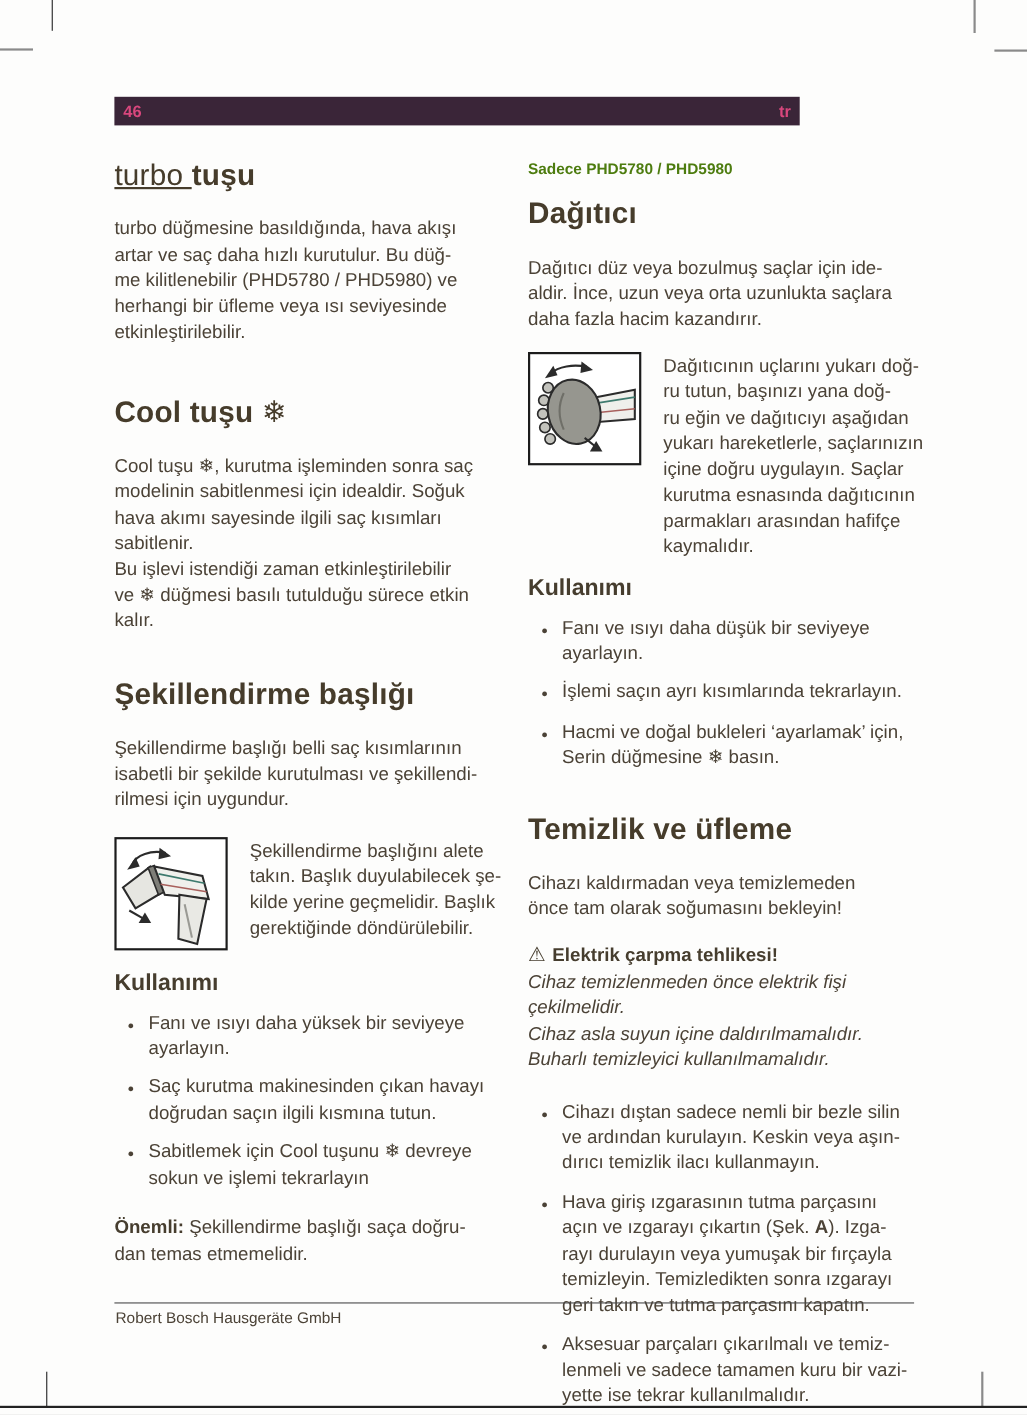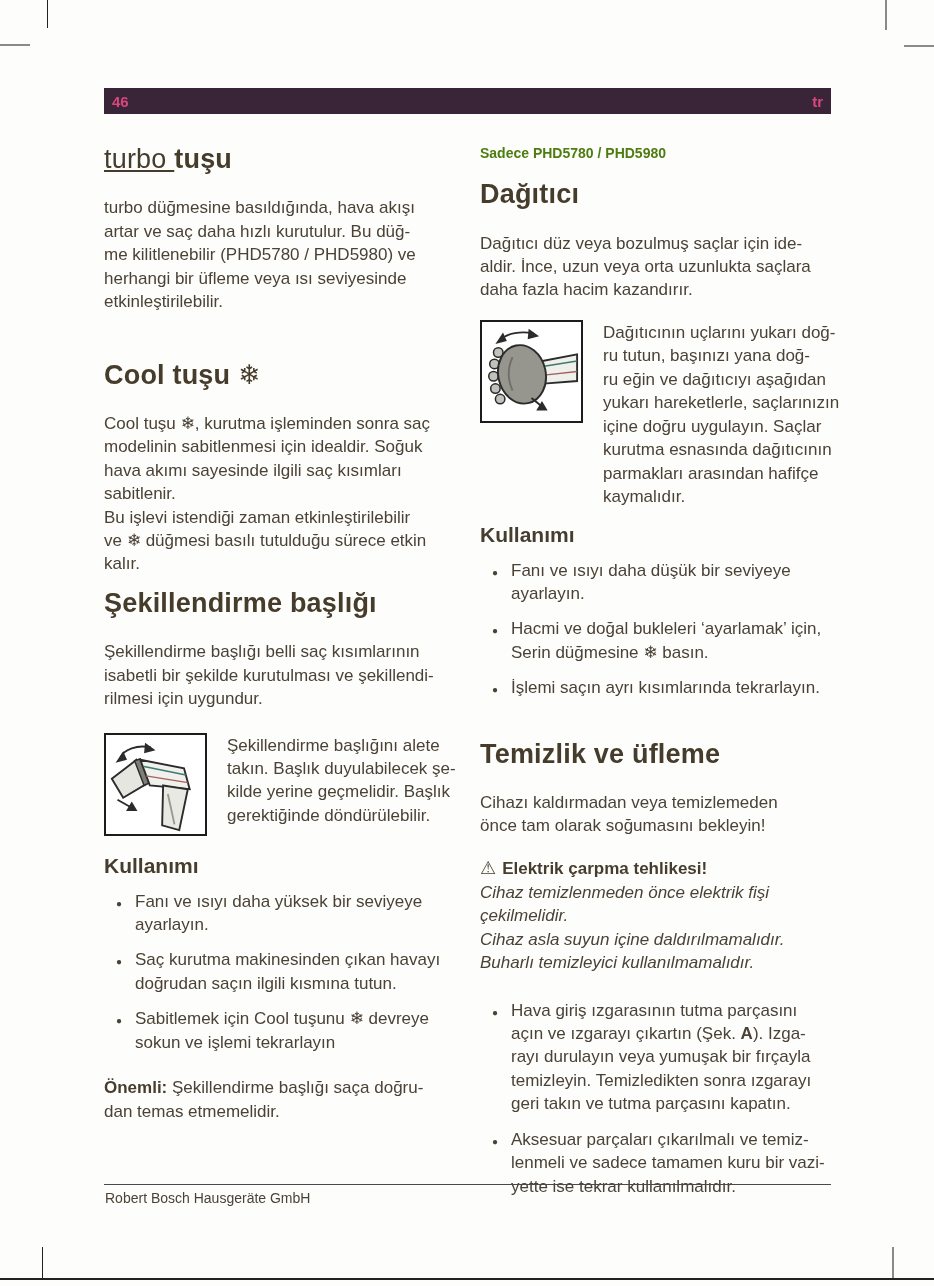--- a/index.html
+++ b/index.html
@@ -6,36 +6,36 @@
   #page{
     position:relative;width:934px;height:1286px;background:#fdfdfc;
     font-family:"Liberation Sans","DejaVu Sans",sans-serif;
     color:#4b4236;overflow:hidden;margin:0 auto;
   }
   
   .crop{position:absolute;background:#222;}
   .crop.gray{background:#8a8a8a;}
   
   #header-bar{
-    position:absolute;left:104px;top:88px;width:727px;height:26px;
+    position:absolute;left:104px;top:88px;width:623px;height:26px;
     display:flex;justify-content:space-between;align-items:center;
     padding:0 8px;box-sizing:border-box;
     font-weight:bold;font-size:15px;
   }
   
   .col{position:absolute;width:372px;}
   #col-left{left:104px;top:130px;}
   #col-right{left:480px;top:138px;}
   h1,h2{font-size:27px;line-height:1.12;margin:0;font-weight:bold;color:#463c2b;letter-spacing:0.2px;}
   h1 .light{font-weight:400;text-decoration:underline;}
   p,li{font-size:17px;line-height:1.38;}
   p{margin:0;white-space:pre-line;}
   .models{font-weight:bold;font-size:14px;margin:6px 0 0 0;color:#4d7c0f;}
   .h-top{margin-top:46px;}
-  .h-top-sm{margin-top:12px;}
+  .h-top-sm{margin-top:40px;}
   .after-h{margin-top:22px;}
   .figure{display:flex;align-items:flex-start;gap:20px;margin-top:22px;}
   .figbox{
     width:99px;height:99px;border:2px solid #1c1c1c;background:#fff;
     flex-shrink:0;display:flex;align-items:center;justify-content:center;
   }
   .figcap{padding-top:1px;}
   .subhead{font-weight:bold;font-size:21px;margin-top:18px;color:#463d2e;}
   ul{list-style:none;margin:4px 0 0 0;padding:0;}
   li{display:flex;gap:9px;margin:12px;}
@@ -193,42 +193,48 @@
 
     <div class="subhead" style="margin-top:14px;">Kullanımı</div>
     <ul>
       <li>
           <span class="marker"></span>
           <span class="btext">Fanı ve ısıyı daha düşük bir seviyeye
 ayarlayın.</span>
         </li>
       <li>
           <span class="marker"></span>
+          <span class="btext">İşlemi saçın ayrı kısımlarında tekrarlayın.</span>
+        </li>
+      <li>
+          <span class="marker"></span>
           <span class="btext">Hacmi ve doğal bukleleri ‘ayarlamak’ için,
 Serin düğmesine ❄ basın.</span>
-        </li>
-      <li>
-          <span class="marker"></span>
-          <span class="btext">İşlemi saçın ayrı kısımlarında tekrarlayın.</span>
         </li>
     </ul>
 
     <h2 style="margin-top:38px;">Temizlik ve üfleme</h2>
     <p class="after-h">Cihazı kaldırmadan veya temizlemeden
 önce tam olarak soğumasını bekleyin!</p>
 
     <p class="warn-title"><span class="warn-icon">⚠</span><b>Elektrik çarpma tehlikesi!</b></p>
     <p class="italic">Cihaz temizlenmeden önce elektrik fişi
 çekilmelidir.
 Cihaz asla suyun içine daldırılmamalıdır.
 Buharlı temizleyici kullanılmamalıdır.</p>
 
     <ul style="margin-top:24px;">
       <li>
           <span class="marker"></span>
+          <span class="btext">Cihazı dıştan sadece nemli bir bezle silin
+ve ardından kurulayın. Keskin veya aşın-
+dırıcı temizlik ilacı kullanmayın.</span>
+        </li>
+      <li>
+          <span class="marker"></span>
           <span class="btext"><span>Hava giriş ızgarasının tutma parçasını
 açın ve ızgarayı çıkartın (Şek. </span><b>A</b><span>). Izga-
 rayı durulayın veya yumuşak bir fırçayla
 temizleyin. Temizledikten sonra ızgarayı
 geri takın ve tutma parçasını kapatın.</span></span>
         </li>
       <li>
           <span class="marker"></span>
           <span class="btext">Aksesuar parçaları çıkarılmalı ve temiz-
 lenmeli ve sadece tamamen kuru bir vazi-

